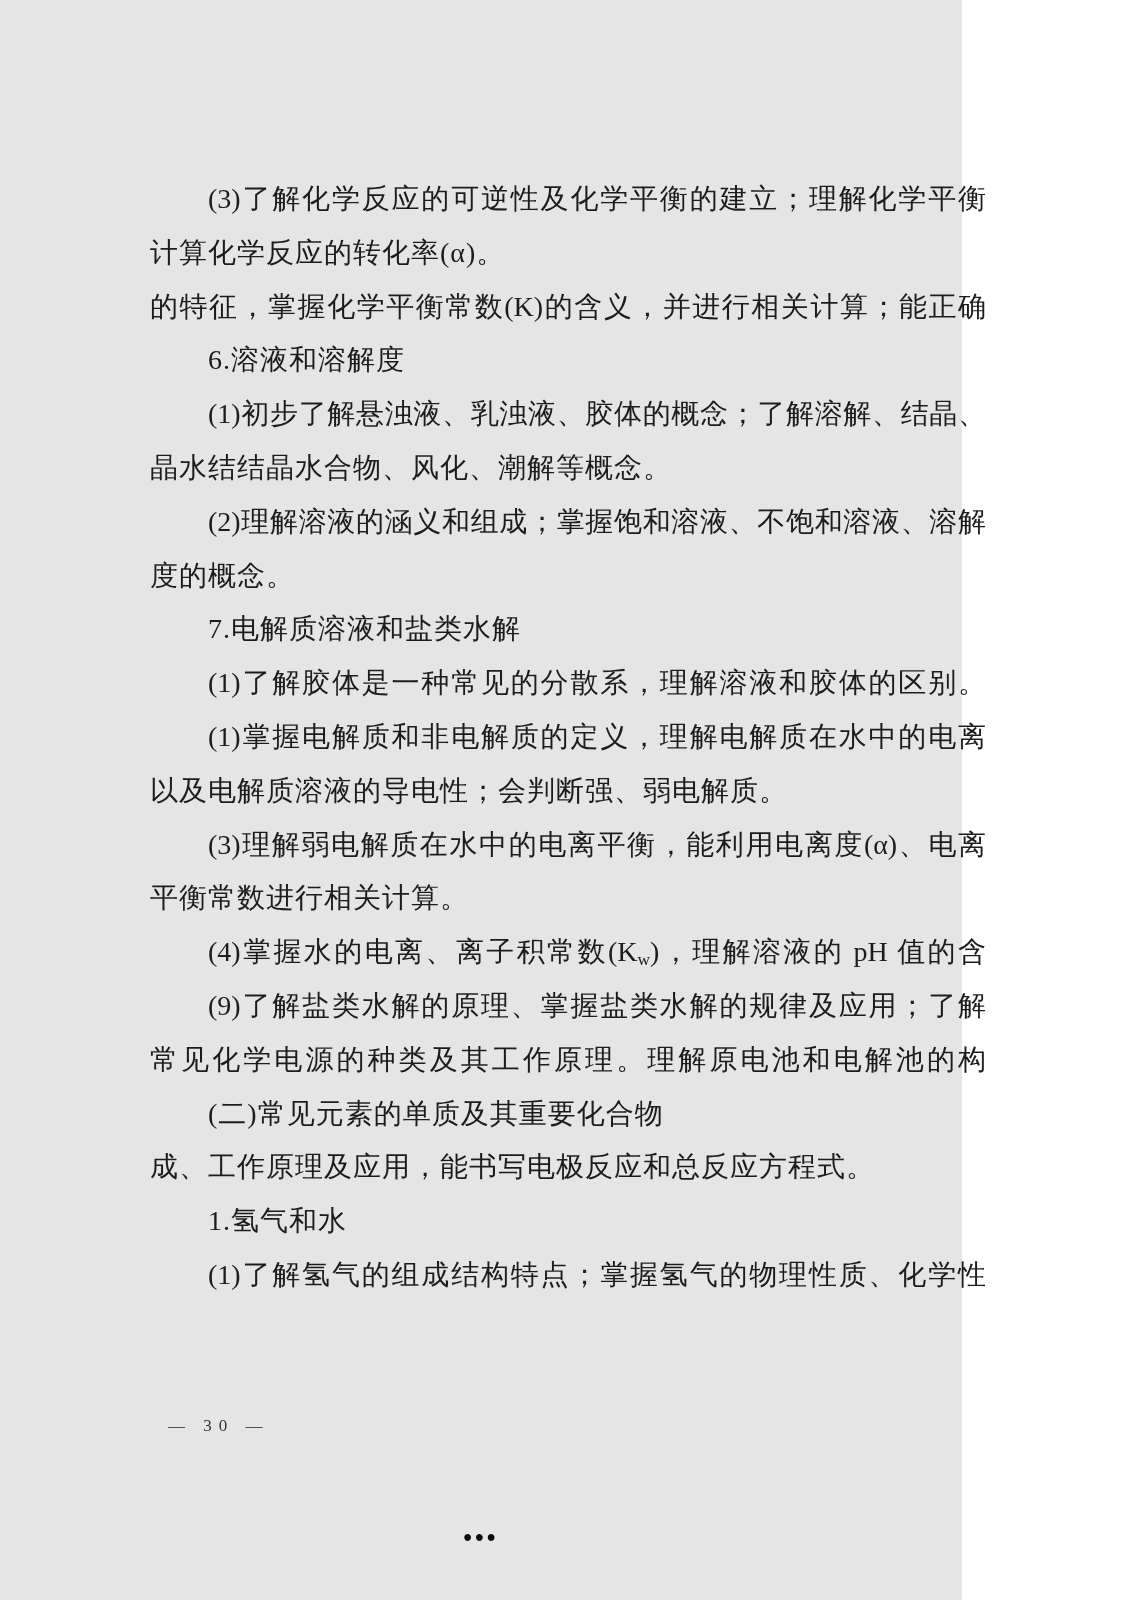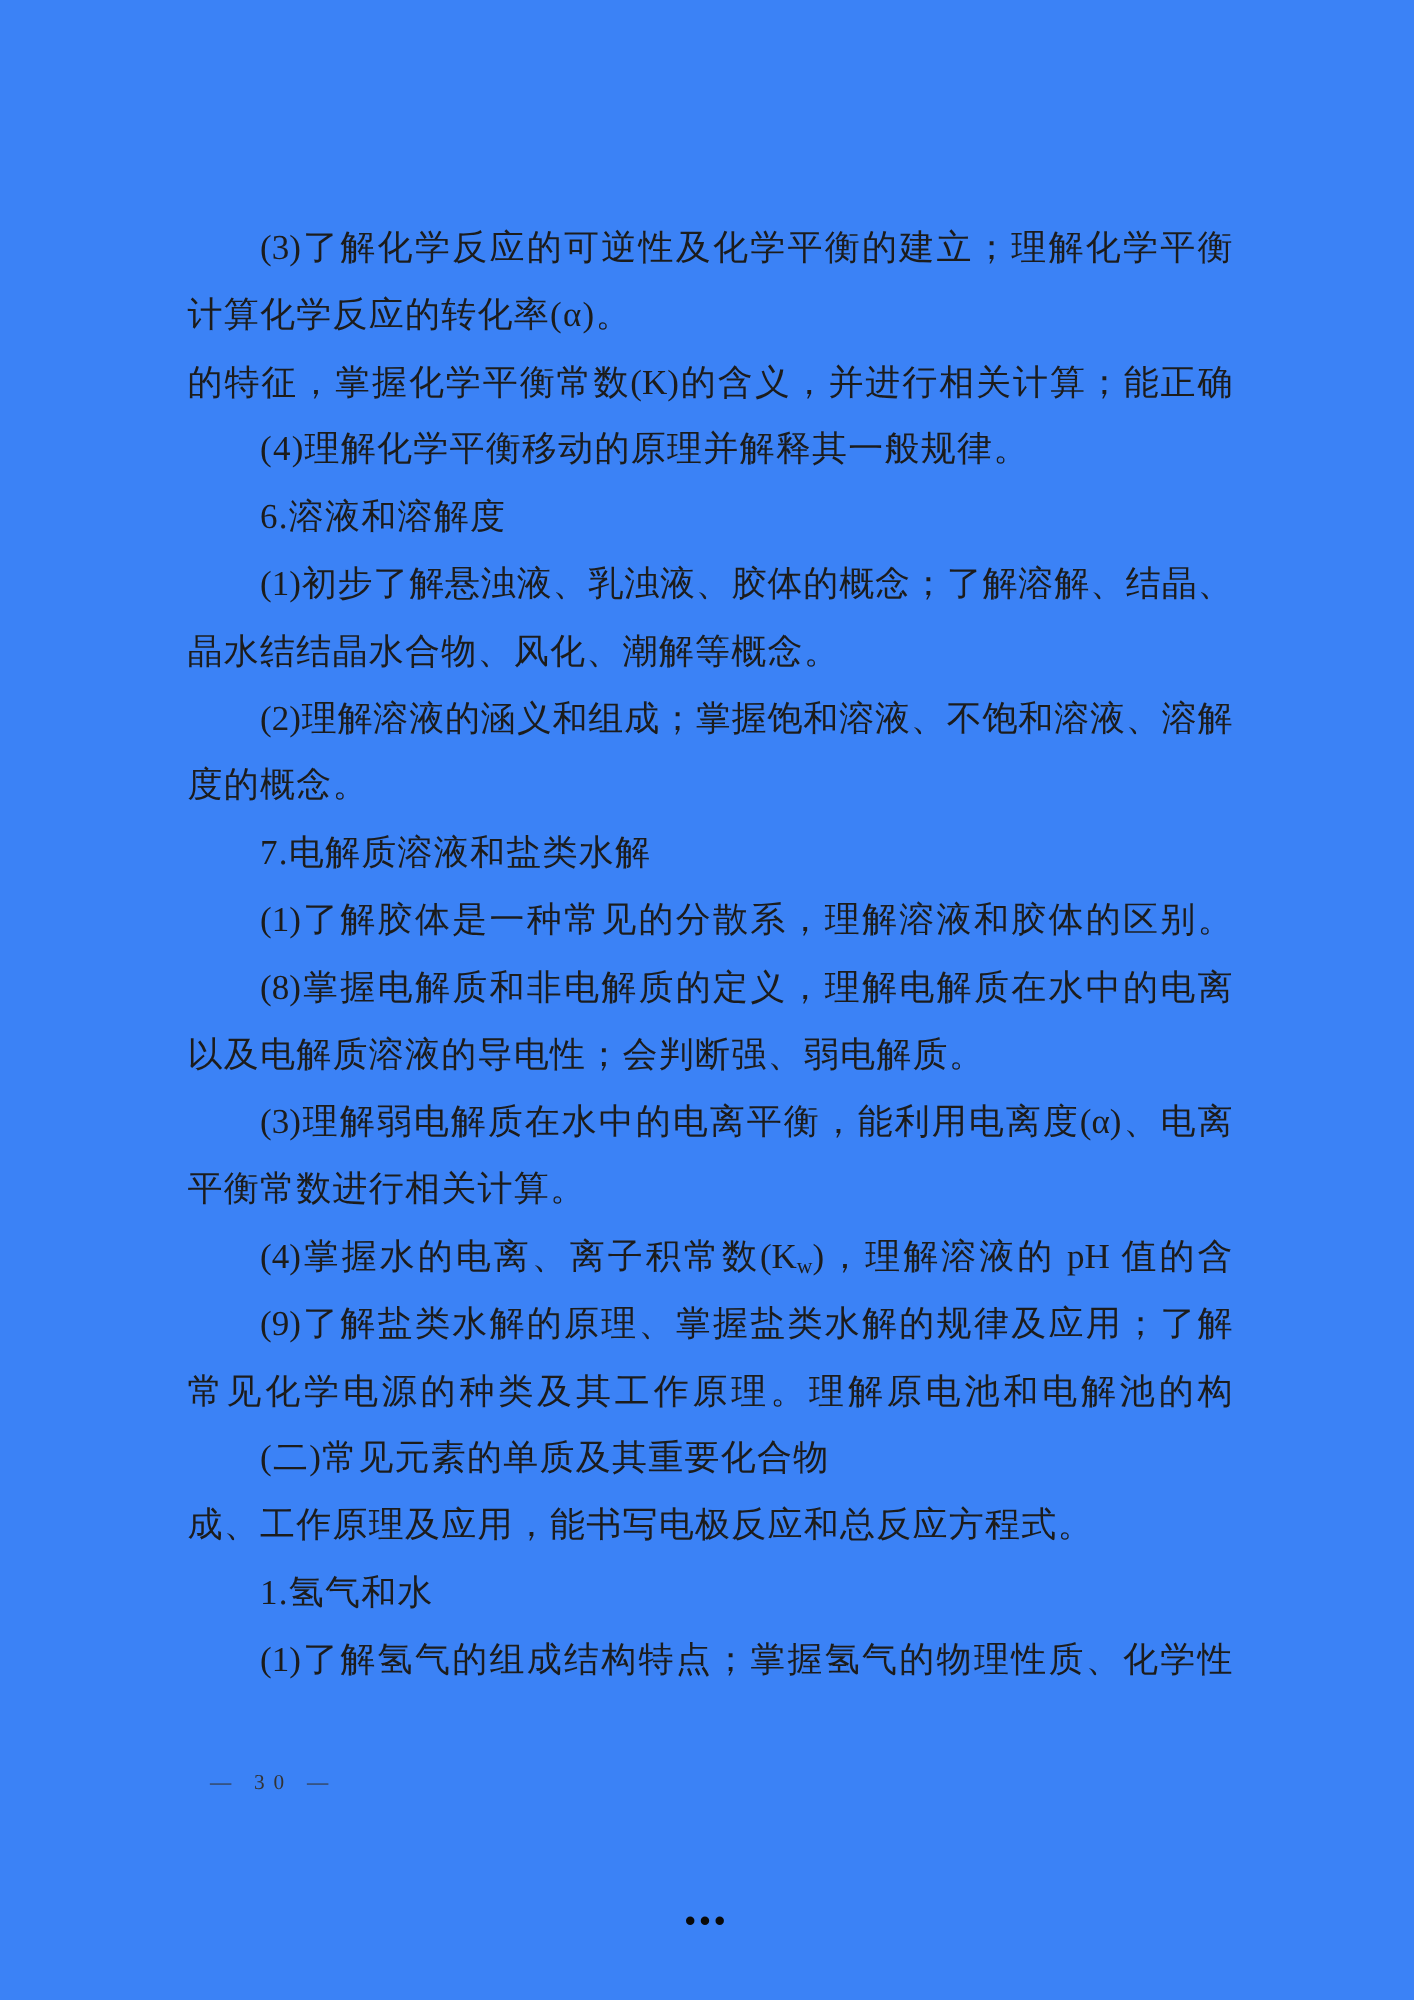--- a/index.html
+++ b/index.html
@@ -7,22 +7,22 @@
     width: 1131px; height: 1600px;
     background: #ffffff;
     font-family: "Liberation Serif", "DejaVu Serif", serif;
     color: #1c1c1c;
     position: relative;
     overflow: hidden;
   }
   .page {
     position: absolute;
     left: 0; top: 0;
-    width: 1131px; height: 1600px;
-    background: #3b82f6;
+    width: 962px; height: 1600px;
+    background: #e5e5e5;
   }
   .text-block {
     position: absolute;
     left: 150px;
     top: 172px;
     width: 836px;
   }
   .line {
     font-size: 28px;
     line-height: 53.8px;
@@ -66,29 +66,28 @@
 </style>
 </head>
 <body>
 
 <div class="page">
 
   <div class="text-block">
     <p class="line indent fill">(3)了解化学反应的可逆性及化学平衡的建立；理解化学平衡</p>
     <p class="line">计算化学反应的转化率(α)。</p>
     <p class="line fill">的特征，掌握化学平衡常数(K)的含义，并进行相关计算；能正确</p>
-    <p class="line indent">(4)理解化学平衡移动的原理并解释其一般规律。</p>
     <p class="line indent">6.溶液和溶解度</p>
     <p class="line indent fill">(1)初步了解悬浊液、乳浊液、胶体的概念；了解溶解、结晶、结</p>
     <p class="line">晶水、结晶水合物、风化、潮解等概念。</p>
     <p class="line indent fill">(2)理解溶液的涵义和组成；掌握饱和溶液、不饱和溶液、溶解</p>
     <p class="line">度的概念。</p>
     <p class="line indent">7.电解质溶液和盐类水解</p>
     <p class="line indent fill">(1)了解胶体是一种常见的分散系，理解溶液和胶体的区别。</p>
-    <p class="line indent fill">(8)掌握电解质和非电解质的定义，理解电解质在水中的电离</p>
+    <p class="line indent fill">(1)掌握电解质和非电解质的定义，理解电解质在水中的电离</p>
     <p class="line">以及电解质溶液的导电性；会判断强、弱电解质。</p>
     <p class="line indent fill">(3)理解弱电解质在水中的电离平衡，能利用电离度(α)、电离</p>
     <p class="line">平衡常数进行相关计算。</p>
     <p class="line indent fill"><span>(4)掌握水的电离、离子积常数(K</span><sub>w</sub><span>)，理解溶液的 pH 值的含</span></p>
     <p class="line indent fill">(9)了解盐类水解的原理、掌握盐类水解的规律及应用；了解</p>
     <p class="line fill">常见化学电源的种类及其工作原理。理解原电池和电解池的构</p>
     <p class="line indent">(二)常见元素的单质及其重要化合物</p>
     <p class="line">成、工作原理及应用，能书写电极反应和总反应方程式。</p>
     <p class="line indent">1.氢气和水</p>
     <p class="line indent fill">(1)了解氢气的组成结构特点；掌握氢气的物理性质、化学性</p>

